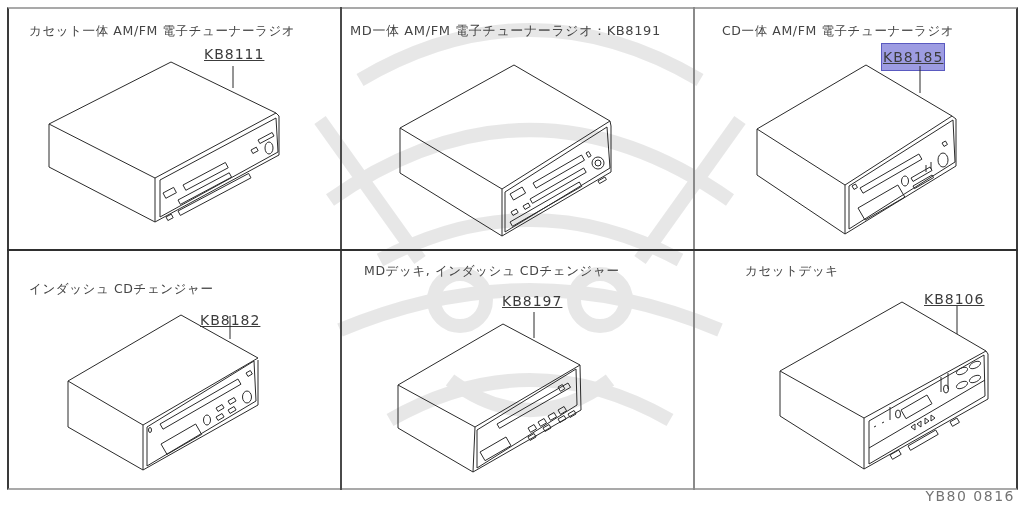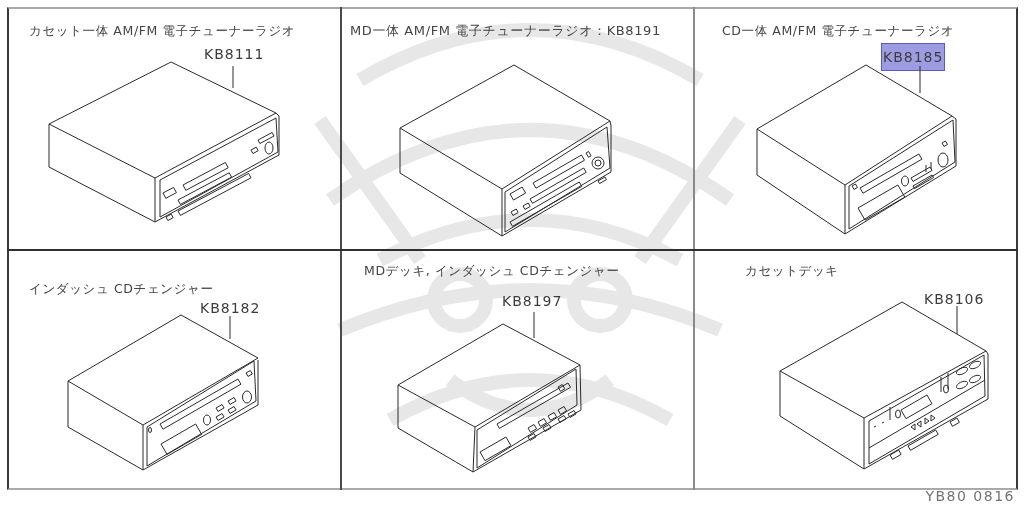--- a/index.html
+++ b/index.html
@@ -5,21 +5,21 @@
   html, body { margin: 0; padding: 0; background: #ffffff; }
   body { width: 1024px; height: 506px; position: relative; overflow: hidden;
          font-family: "DejaVu Sans", sans-serif; color: #333; }
   .watermark { position: absolute; left: 300px; top: 0; width: 460px; height: 506px; opacity: 0.09; pointer-events: none; }
   .grid { position: absolute; left: 7px; top: 7px; width: 1011px; height: 483px;
           border-top: 2px solid #a9a9a9; border-left: 2px solid #3a3a3a; border-right: 2px solid #3a3a3a; border-bottom: 2px solid #a9a9a9; box-sizing: border-box; }
   .vline { position: absolute; top: 7px; width: 2px; height: 483px; }
   .hline { position: absolute; left: 7px; width: 1011px; height: 2px; background: #2f2f2f; top: 249px; }
   .cell { position: absolute; }
   .cell-title { position: absolute; font-size: 12.5px; letter-spacing: 0.6px; white-space: nowrap; color: #444; line-height: 15px; }
-  .part-no { position: absolute; font-size: 14px; letter-spacing: 1px; color: #3c3c3c; line-height: 18px; }
+  .part-no { position: absolute; font-size: 14px; letter-spacing: 1px; color: #3c3c3c; line-height: 18px; text-decoration: underline; }
   .part-no.hl { background: #9d9ce2; outline: 1px solid #5a5ac0; padding: 4px 1px; }
   .drawing { position: absolute; }
   .ref-code { position: absolute; right: 9px; top: 488px; font-size: 14px; letter-spacing: 1.5px; color: #737373; }
   svg path, svg line, svg rect, svg circle, svg ellipse, svg polyline, svg polygon { vector-effect: non-scaling-stroke; }
 </style>
 </head>
 <body>
 
 <svg class="watermark" viewBox="0 0 460 506">
   <g fill="none" stroke="#000" stroke-width="14">
@@ -103,21 +103,21 @@
       <rect x="0" y="0" width="22" height="4" transform="translate(911,178) rotate(-30)"></rect>
       <rect x="0" y="0" width="22" height="3" transform="translate(913,186) rotate(-30)"></rect>
       <line x1="926" y1="165" x2="926" y2="172"></line>
       <line x1="931" y1="162" x2="931" y2="169"></line>
     </g>
   </svg>
 </div>
 
 <div class="cell" style="left:9px;top:251px;width:331px;height:238px;">
   <div class="cell-title" style="left:20px;top:12px;margin-top:18px;">インダッシュ CDチェンジャー</div>
-  <div class="part-no" style="left:191px;top:48px;">KB8182</div>
+  <div class="part-no" style="left:191px;top:60px;">KB8182</div>
   <svg class="drawing" style="left:0;top:0;" width="331" height="238" viewBox="9 251 331 238">
     <g fill="none" stroke="#2b2b2b" stroke-width="1">
       <line x1="230" y1="316" x2="230" y2="339"></line>
       <polygon points="68,381 181,315 258,358 143,425"></polygon>
       <polyline points="68,381 68,427 143,470 143,425"></polyline>
       <polyline points="143,470 258,405 258,360"></polyline>
       <polyline points="147,427 254,361 256,401 147,466 147,427"></polyline>
       <rect x="0" y="0" width="90" height="6" transform="translate(160,424) rotate(-30)"></rect>
       <rect x="0" y="0" width="40" height="12" transform="translate(161,444) rotate(-30)"></rect>
       <rect x="0" y="0" width="5" height="4" transform="translate(246,373) rotate(-30)"></rect>

